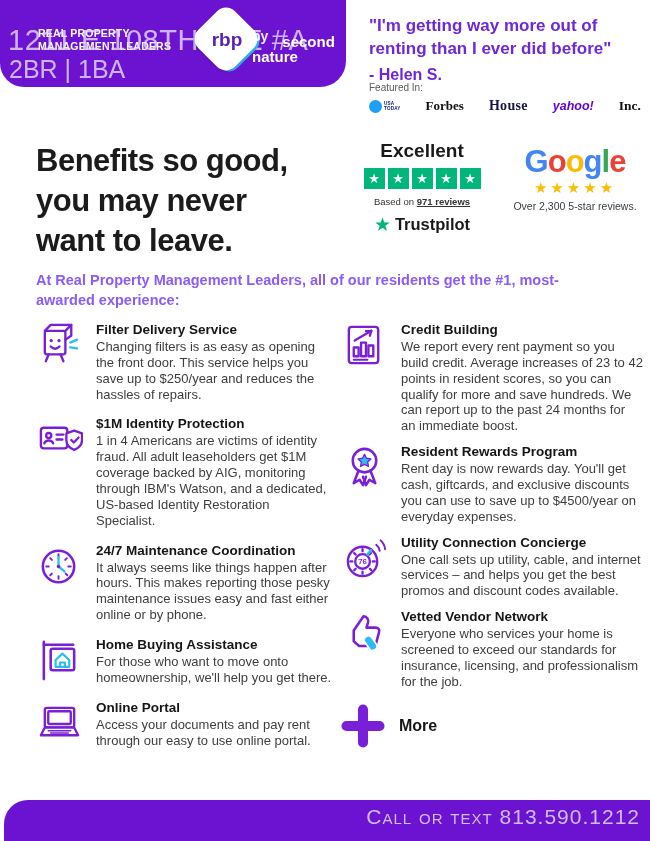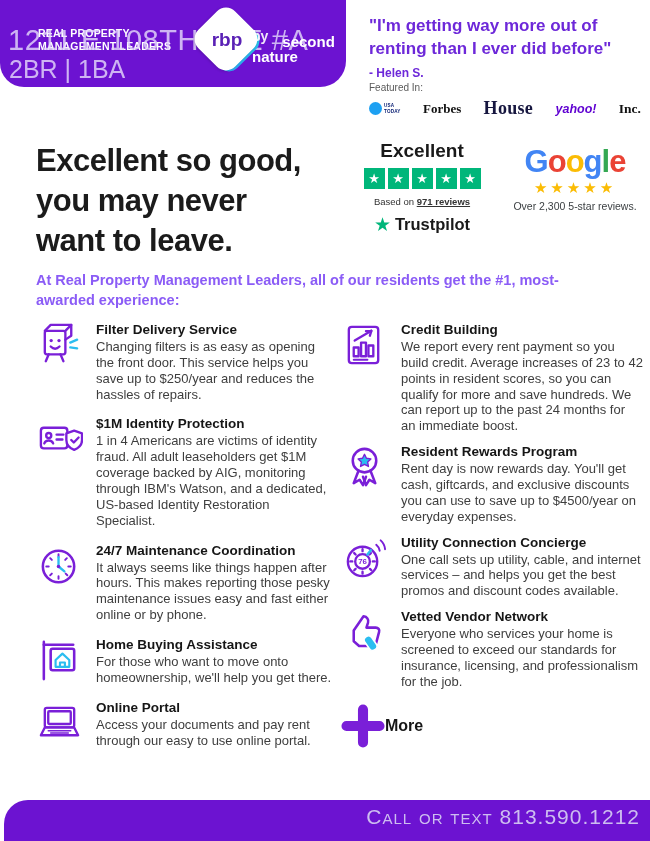--- a/index.html
+++ b/index.html
@@ -24,33 +24,33 @@
     font-size:19px;font-weight:800;color:#5a21b5;}
   .second-nature{position:absolute;left:252px;top:29px;color:#fff;font-weight:700;
     font-size:15px;line-height:15px;z-index:4;}
   .second-nature .by{font-size:14px;vertical-align:6px;margin-right:14px;font-weight:600;opacity:.9;text-align:right;}
   .package-title{position:absolute;left:38px;top:87px;font-size:19px;font-weight:700;
     color:#fff;z-index:5;letter-spacing:.2px;text-align:right;}
 
   
   .testimonial{position:absolute;left:369px;top:15px;width:274px;}
   .quote{font-size:17px;font-weight:700;color:#6d28d9;line-height:1.33;}
-  .attribution{margin-top:6px;font-size:12px;font-weight:700;color:#6d28d9;}
+  .attribution{margin-top:6px;font-size:16px;font-weight:700;color:#6d28d9;}
 
   
   .featured{position:absolute;left:369px;top:82px;width:272px;}
   .featured-label{font-size:10px;color:#5a5a5a;}
   .featured-logos{margin-top:5px;display:flex;align-items:center;justify-content:space-between;}
   .flogo{white-space:nowrap;}
   .flogo-usatoday{display:inline-flex;align-items:center;gap:2px;}
   .usat-dot{width:13px;height:13px;border-radius:50%;background:#1da0f2;display:inline-block;}
   .usat-txt{display:inline-flex;flex-direction:column;font-size:4.6px;font-weight:800;
     color:#0c2074;line-height:1.1;letter-spacing:.2px;}
   .flogo-forbes{font-family:"Liberation Serif","DejaVu Serif",serif;font-weight:700;font-size:13px;color:#111;}
-  .flogo-house{font-family:"Liberation Serif","DejaVu Serif",serif;font-weight:700;font-size:18px;color:#16163f;letter-spacing:.3px;}
+  .flogo-house{font-family:"Liberation Serif","DejaVu Serif",serif;font-weight:700;font-size:14px;color:#16163f;letter-spacing:.3px;}
   .flogo-yahoo{font-weight:800;font-style:italic;font-size:12.5px;color:#5f01d1;}
   .flogo-inc{font-family:"Liberation Serif","DejaVu Serif",serif;font-weight:800;font-size:13.5px;color:#111;}
 
   
   .tp-block{position:absolute;left:356px;top:140px;width:132px;text-align:center;}
   .tp-heading{font-size:19px;font-weight:700;color:#191919;}
   .tp-stars{margin-top:6px;display:flex;justify-content:center;gap:3px;}
   .tp-star{width:21px;height:21px;background:#00b67a;color:#fff;font-size:13px;
     line-height:21px;text-align:center;display:inline-block;}
   .tp-basedon{margin-top:7px;font-size:9.5px;color:#333;}
@@ -74,21 +74,21 @@
   
   .col{position:absolute;top:322px;}
   .col-left{left:36px;width:296px;}
   .col-right{left:341px;width:302px;}
   .benefit-item{display:flex;gap:12px;margin-bottom:14px;}
   .col-right .benefit-item{margin-bottom:10px;}
   .benefit-icon{flex:0 0 48px;width:48px;height:48px;}
   .benefit-icon svg{width:47px;height:47px;display:block;}
   .benefit-title{font-size:13.5px;font-weight:700;color:#161616;margin-bottom:2px;}
   .benefit-body{font-size:13px;color:#3e3e3e;line-height:1.22;}
-  .more-row{display:flex;align-items:center;margin-top:14px;}
+  .more-row{display:flex;gap:14px;align-items:center;margin-top:14px;}
   .more-icon{width:44px;height:44px;flex:0 0 44px;}
   .more-icon svg{width:44px;height:44px;}
   .more-label{font-size:16px;font-weight:700;color:#161616;}
 
   
   .footer-bar{position:absolute;left:4px;right:0;top:800px;bottom:0;
     background:#6c13d1;border-radius:24px 0 0 0;}
   .footer-text{position:absolute;right:10px;top:5px;font-variant:small-caps;
     font-size:21px;color:#cdbdf0;letter-spacing:1px;}
 </style>
@@ -157,21 +157,21 @@
     </div>
   </div>
 
   <div class="google-block">
     <div class="google-brand"><span style="color: rgb(66, 133, 244);">G</span><span style="color: rgb(234, 67, 53);">o</span><span style="color: rgb(251, 188, 5);">o</span><span style="color: rgb(66, 133, 244);">g</span><span style="color: rgb(52, 168, 83);">l</span><span style="color: rgb(234, 67, 53);">e</span></div>
     <div class="google-stars">★★★★★</div>
     <div class="google-caption">Over 2,300 5-star reviews.</div>
   </div>
 
   <div class="headline">
-    <div>Excellent so good,</div>
+    <div>Benefits so good,</div>
     <div>you may never</div>
     <div>want to leave.</div>
   </div>
   <div class="intro">At Real Property Management Leaders, all of our residents get the #1, most-awarded experience:</div>
 
   <div class="col col-left">
       <div class="benefit-item">
         <div class="benefit-icon">
           <svg viewBox="0 0 48 48">
             <g fill="none" stroke="#7a1fd8" stroke-width="2.4" stroke-linecap="round" stroke-linejoin="round">

